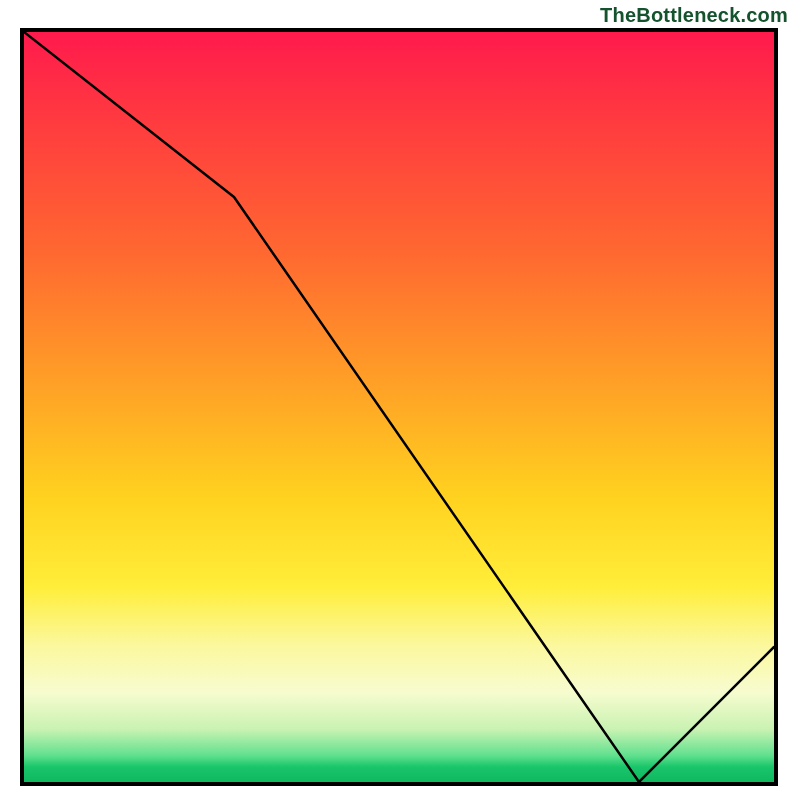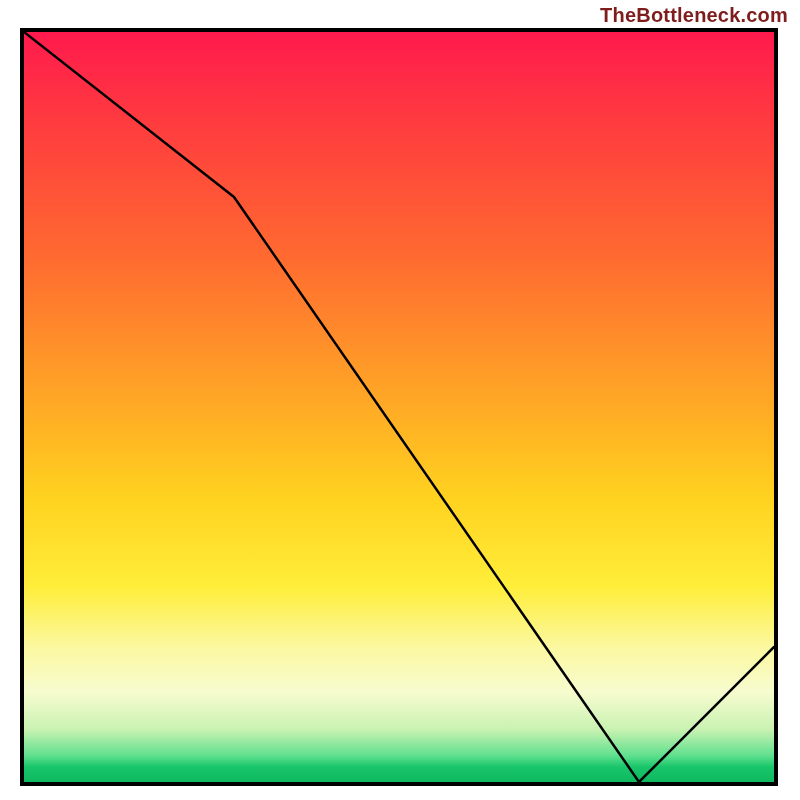--- a/index.html
+++ b/index.html
@@ -14,21 +14,21 @@
     position: relative;
     width: 800px;
     height: 800px;
   }
   .watermark {
     position: absolute;
     top: 4px;
     right: 12px;
     font-size: 20px;
     font-weight: bold;
-    color: #7f1d1d;
+    color: #14532d;
     letter-spacing: 0.2px;
   }
   .plot {
     position: absolute;
     left: 20px;
     top: 28px;
     width: 758px;
     height: 758px;
     border: 4px solid #000;
     border-top: none;

